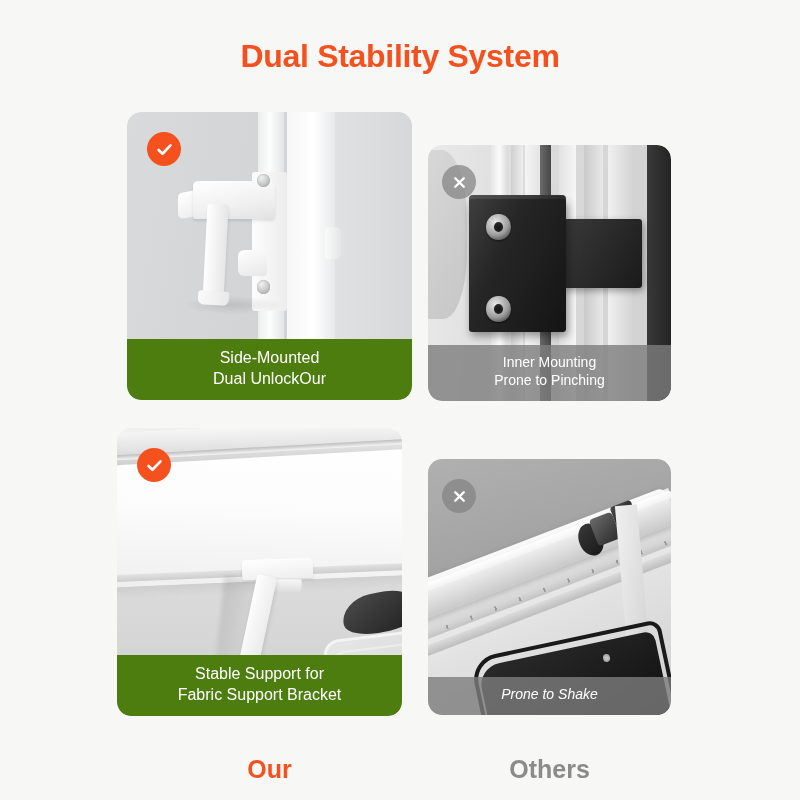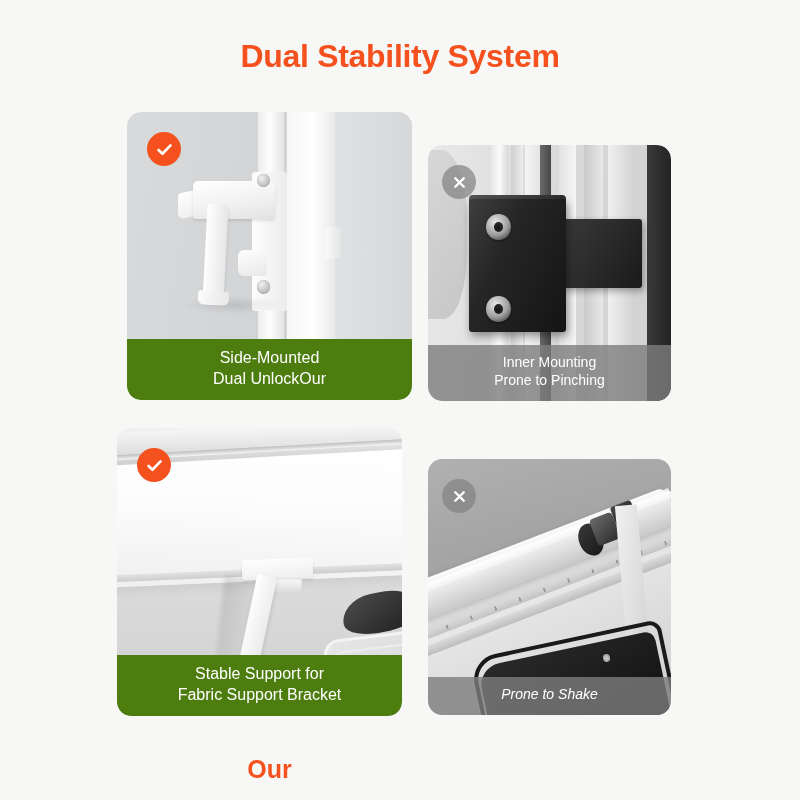--- a/index.html
+++ b/index.html
@@ -471,14 +471,15 @@
       <svg width="17" height="17" viewBox="0 0 24 24" aria-hidden="true">
         <path d="M6 6 L18 18 M18 6 L6 18" fill="none" stroke="#ffffff" stroke-width="3.4" stroke-linecap="round"></path>
       </svg>
     </div>
     <div class="banner others">
       <span class="l1">Prone to Shake</span>
     </div>
   </div>
 
   <div class="foot ours">Our</div>
+  <div class="foot others">Others</div>
 
 </div>
 
 </body></html>

